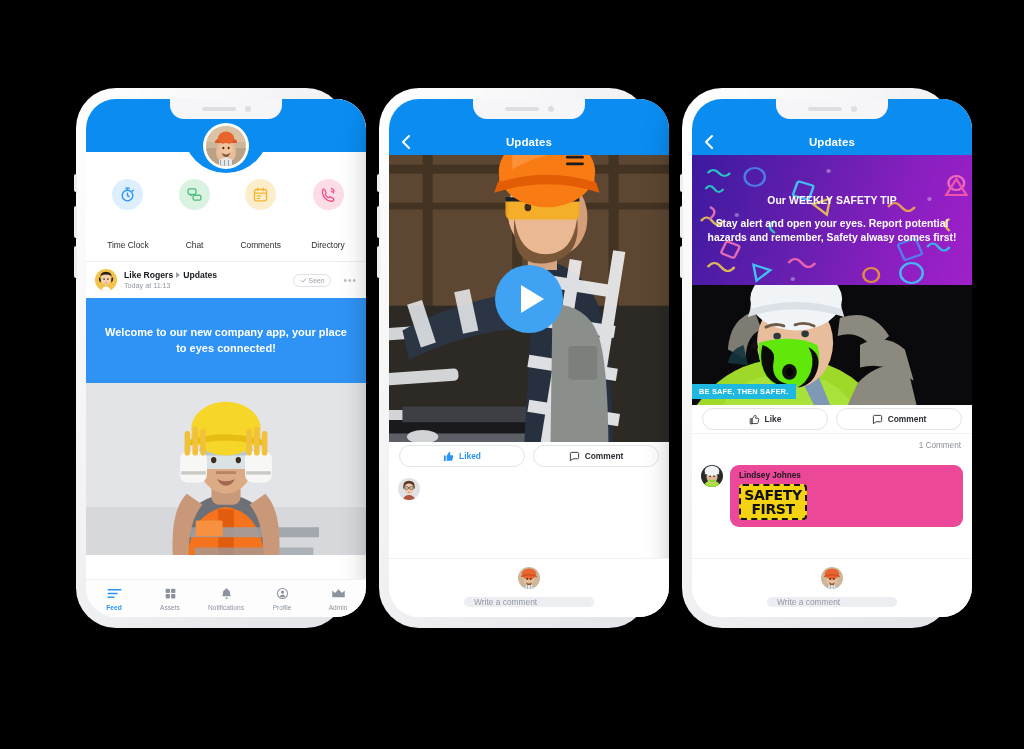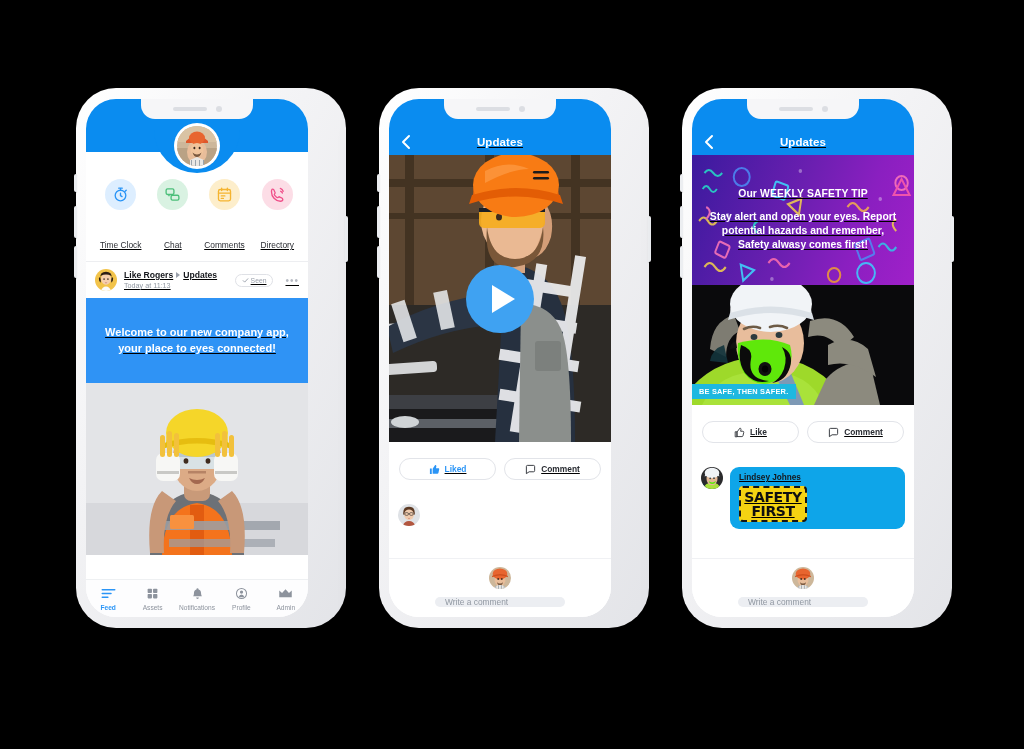--- a/index.html
+++ b/index.html
@@ -26,22 +26,22 @@
   .btn-vol, .btn-pwr {
     position: absolute; background: #eceef1;
     box-shadow: 0 1px 1px rgba(0,0,0,.14);
   }
   .btn-vol.silent { left: -2px; top: 86px;  width: 3px; height: 18px; border-radius: 2px 0 0 2px; }
   .btn-vol.up     { left: -2px; top: 118px; width: 3px; height: 32px; border-radius: 2px 0 0 2px; }
   .btn-vol.down   { left: -2px; top: 158px; width: 3px; height: 32px; border-radius: 2px 0 0 2px; }
   .btn-pwr        { right: -2px; top: 128px; width: 3px; height: 46px; border-radius: 0 2px 2px 0; }
 
   .screen {
-    position: relative; width: 222px; height: 518px;
-    border-radius: 30px; overflow: hidden; background: #fff; text-decoration: underline;
+    position: relative; width: 280px; height: 518px;
+    border-radius: 30px; overflow: hidden; background: #fff;
   }
   .notch {
     position: absolute; top: 0; left: 50%; transform: translateX(-50%);
     width: 112px; height: 20px; background: #f6f6f8;
     border-radius: 0 0 14px 14px; z-index: 60;
     display: flex; align-items: center; justify-content: center; gap: 9px;
   }
   .notch .speaker { width: 34px; height: 4px; border-radius: 3px; background: #dcdee3; }
   .notch .cam { width: 6px; height: 6px; border-radius: 50%; background: #dcdee3; }
   .navbar {
@@ -117,21 +117,21 @@
     display: flex; align-items: center; z-index: 40;
   }
   .tabbar .tab { flex: 1; display: flex; flex-direction: column; align-items: center; gap: 3px; cursor: pointer; }
   .tabbar .ti { height: 14px; display: flex; align-items: center; }
   .tabbar .ti svg { height: 13px; width: 15px; display: block; }
   .tabbar .tl { font-size: 6.6px; color: #8d939d; }
   .tabbar .tab.active .tl { color: #2b95f6; font-weight: 700; }
 
   
   .actions {
-    display: flex; gap: 8px; padding: 16px 10px; background: #fff; justify-content: space-between;
+    display: flex; gap: 8px; padding: 3px 10px; background: #fff; justify-content: space-between;
   }
   .actions .btn {
     flex: 1; height: 22px; border: 1px solid #e2e4e9; border-radius: 12px;
     display: flex; align-items: center; justify-content: center; gap: 5px;
     font-size: 8.4px; font-weight: 700; color: #2a2d33; cursor: pointer; background:#fff;
   }
   .actions .btn.liked { color: #2b95f6; }
   .actions .btn svg { width: 11px; height: 11px; display: block; }
 
   .counts {
@@ -141,21 +141,21 @@
   .counts .left { display: flex; align-items: center; gap: 5px; font-size: 8.2px; color: #3c4048; }
   .counts .left svg { width: 10px; height: 10px; display: block; }
   .counts .right { font-size: 8.2px; color: #8b9098; }
   .counts.solo { justify-content: flex-end; }
 
   .cmt-area { background: #fff; padding: 8px 9px 6px; }
   .cmt { display: flex; gap: 7px; align-items: flex-start; }
   .cmt .ca { width: 22px; height: 22px; border-radius: 50%; overflow: hidden; flex: 0 0 auto; }
   .cmt .ca svg { width: 100%; height: 100%; display: block; }
   .cmt .bubble2 {
-    background: #0ea5e9; border-radius: 9px; padding: 6px 9px 7px; flex: 1;
+    background: #ec4899; border-radius: 9px; padding: 6px 9px 7px; flex: 1;
   }
   .cmt .cn { font-size: 8.2px; font-weight: 700; color: #15171c; }
   .cmt .ct { font-size: 8.2px; color: #2d3138; margin-top: 2px; font-weight:600; }
 
   .safety-sticker {
     margin-top: 4px; width: 68px; height: 36px; background: #f5d312;
     border: 2px dashed #141414; border-radius: 4px;
     display: flex; flex-direction: column; align-items: center; justify-content: center;
     line-height: 1;
   }
@@ -665,20 +665,23 @@
           <span>Like</span>
         </div>
         <div class="btn">
           <svg viewBox="0 0 24 24" fill="none" stroke="#2a2d33" stroke-width="2" stroke-linejoin="round">
               <path d="M3 5.5A2.5 2.5 0 0 1 5.5 3h13A2.5 2.5 0 0 1 21 5.5v9a2.5 2.5 0 0 1-2.5 2.5H9l-6 4z"></path>
             </svg>
           <span>Comment</span>
         </div>
       </div>
 
+      <div class="counts solo">
+        <span class="right">1 Comment</span>
+      </div>
 
       <div class="cmt-area">
         <div class="cmt">
           <div class="ca">
             <svg viewBox="0 0 24 24" preserveAspectRatio="xMidYMid slice">
               <rect width="24" height="24" fill="#2a2a2c"></rect>
               <path d="M2 24q3-7 10-7t10 7z" fill="#a9e23a"></path>
               <ellipse cx="12" cy="13" rx="6" ry="7" fill="#e2b896"></ellipse>
               <path d="M4.4 8.5q7.6-4 15.2 0l.4 1.8q-8-4-16 0z" fill="#dfe4e9"></path>
               <ellipse cx="12" cy="6.5" rx="8" ry="5.6" fill="#f0f3f6"></ellipse>

